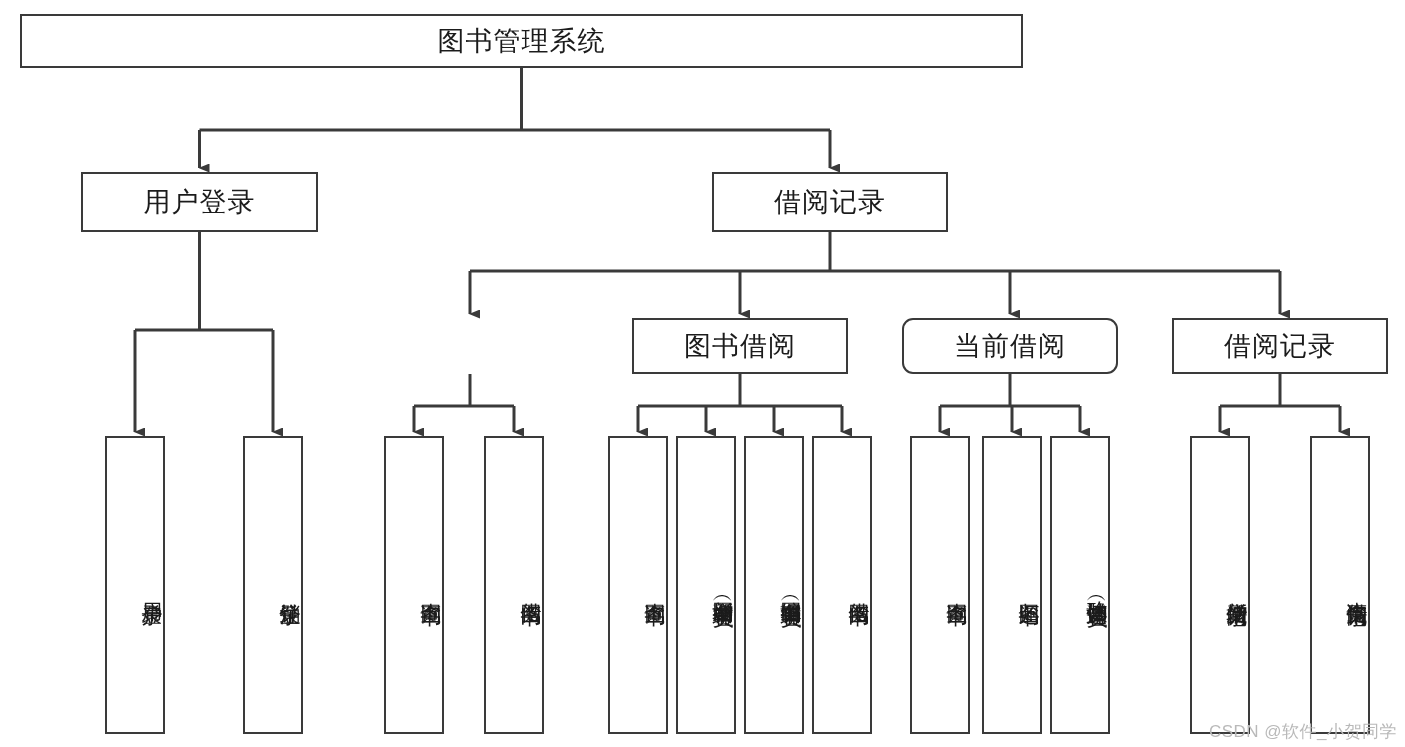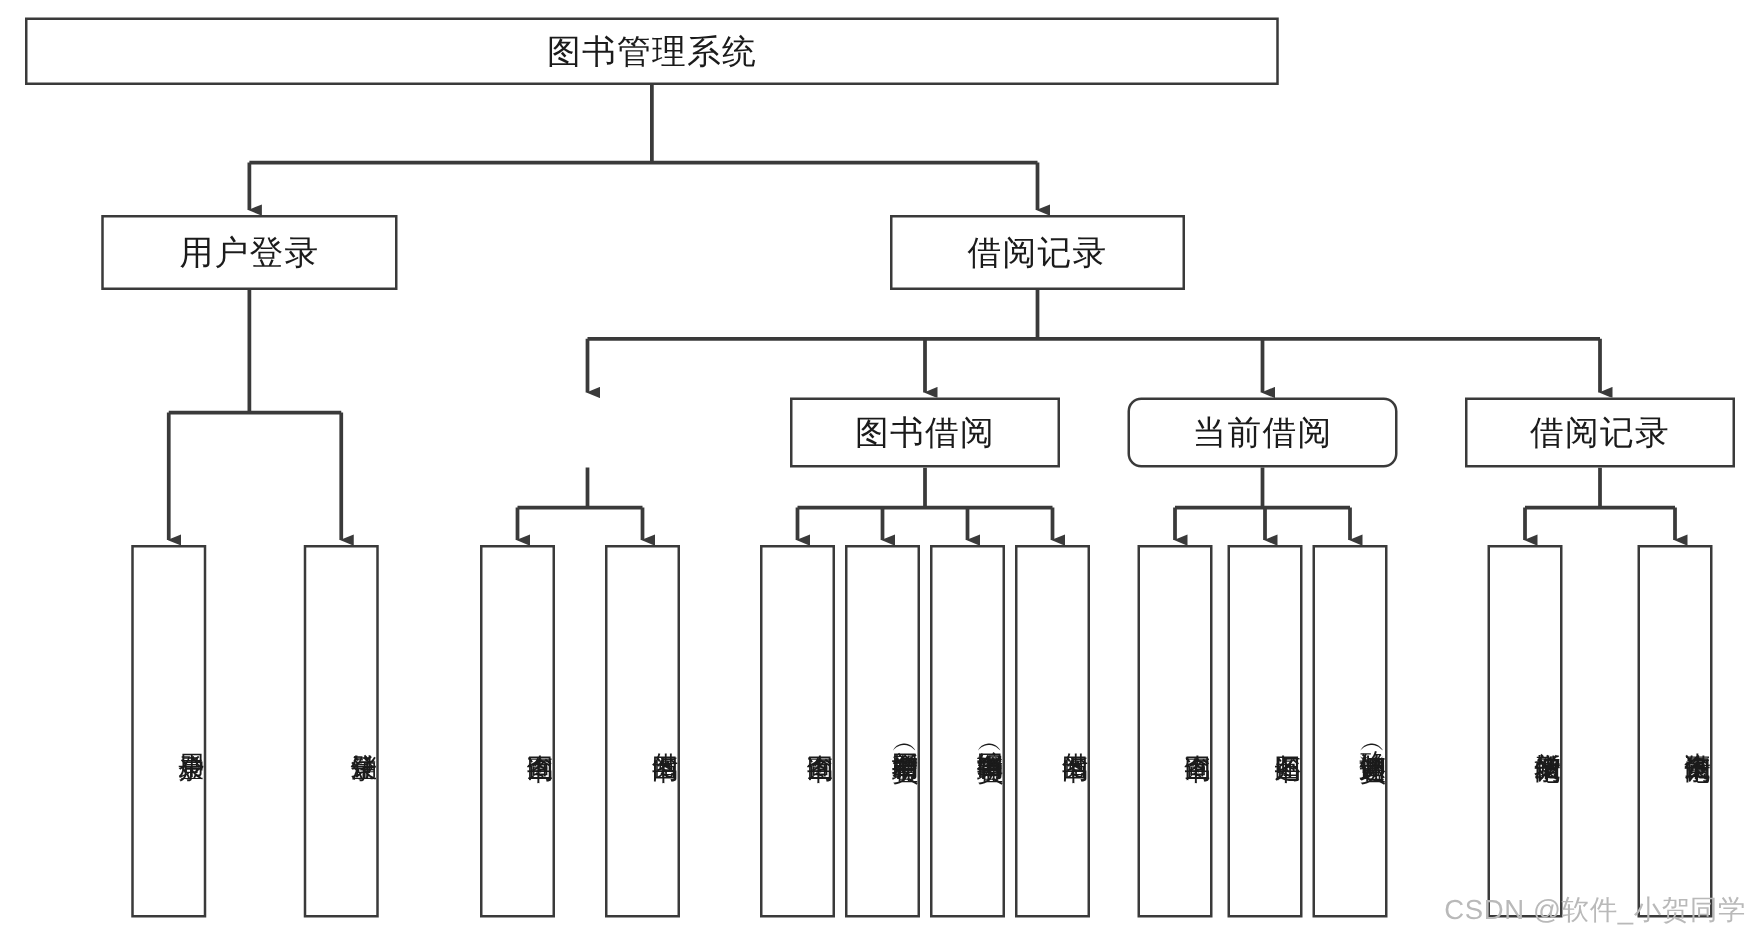--- a/index.html
+++ b/index.html
@@ -56,21 +56,21 @@
     display: block;
     white-space: nowrap;
   }
   .node-label {
     white-space: nowrap;
   }
   #watermark {
     position: absolute;
     right: 8px;
     bottom: 4px;
-    font-size: 22px;
+    font-size: 17px;
     color: #b9b9b9;
     letter-spacing: 0.5px;
     white-space: nowrap;
   }
 </style>
 </head>
 <body>
 
 <div id="stage">
 

